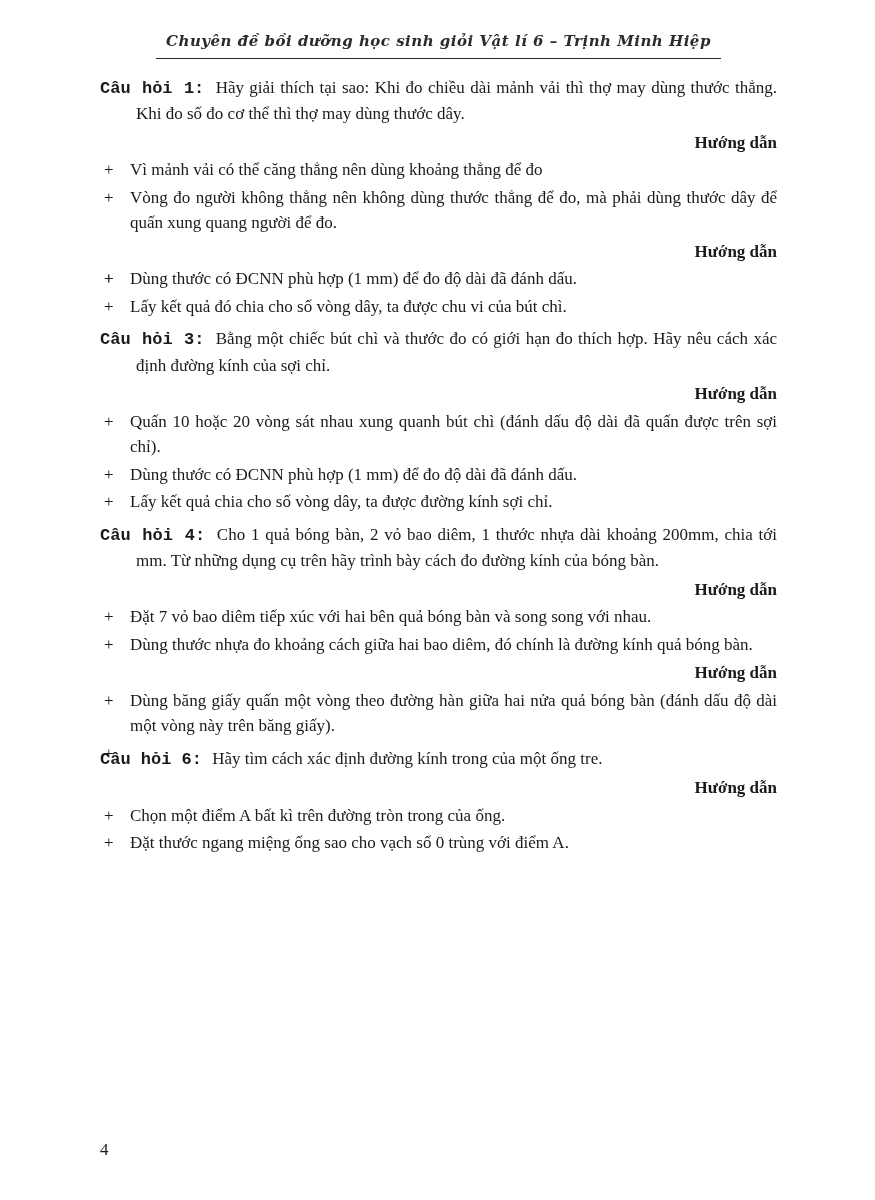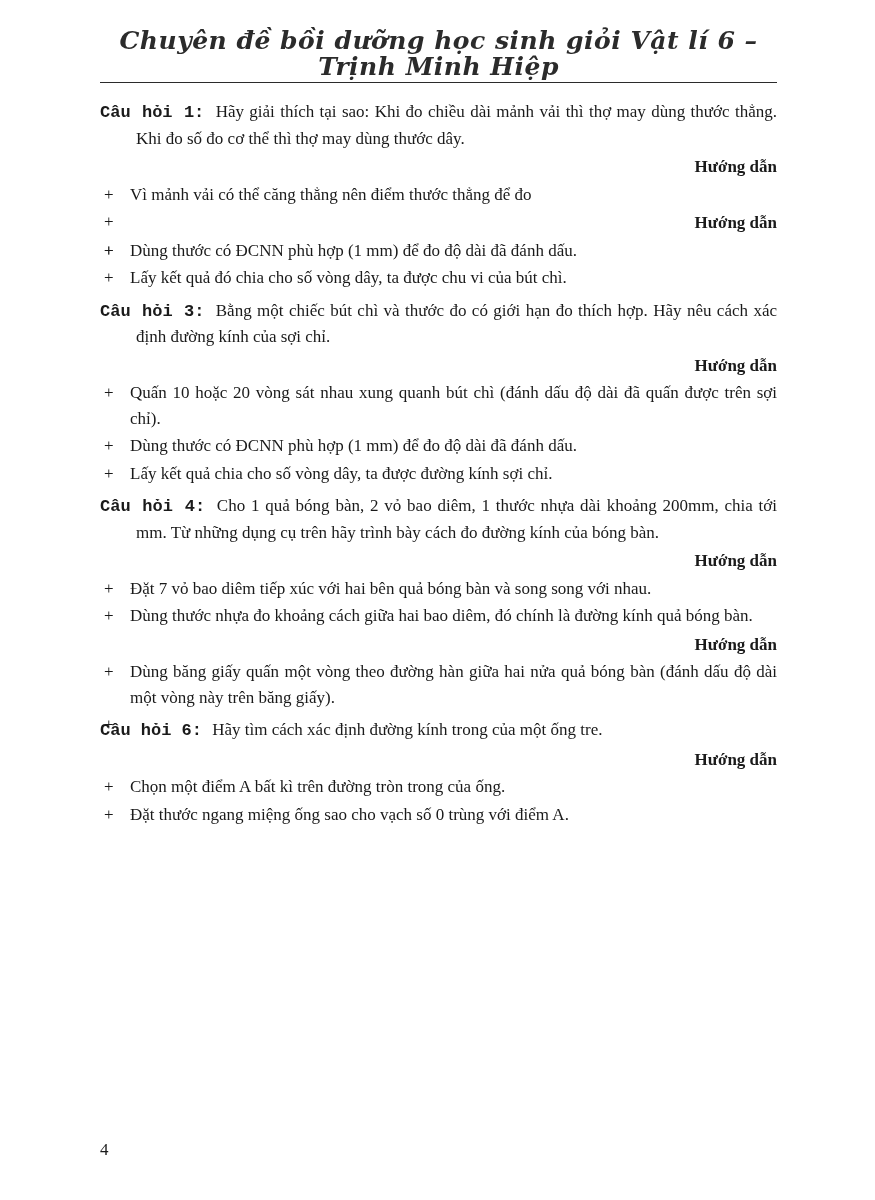--- a/index.html
+++ b/index.html
@@ -24,21 +24,21 @@
   }
   .page-header {
     text-align: center;
     margin-bottom: 16px;
   }
   .doc-title {
     display: inline-block;
     font-family: "DejaVu Serif", serif;
     font-style: italic;
     font-weight: 600;
-    font-size: 25px;
+    font-size: 15px;
     letter-spacing: 0.5px;
     color: #2b2b2b;
     border-bottom: 1.5px solid #2b2b2b;
     padding: 0 10px 3px 10px;
   }
   .question {
     text-align: justify;
     padding-left: 36px;
     text-indent: -36px;
     margin-top: 7px;
@@ -72,22 +72,22 @@
 <body>
 
 <div class="page">
   <div class="content">
     <div class="page-header">
       <span class="doc-title">Chuyên đề bồi dưỡng học sinh giỏi Vật lí 6 – Trịnh Minh Hiệp</span>
     </div>
     <div>
         <p class="question"><strong>Câu hỏi 1: </strong> <span>Hãy giải thích tại sao: Khi đo chiều dài mảnh vải thì thợ may dùng thước thẳng. Khi đo số đo cơ thể thì thợ may dùng thước dây.</span></p>
         <p class="guide-heading">Hướng dẫn</p>
-        <p class="bullet"><span class="marker">+</span><span>Vì mảnh vải có thể căng thẳng nên điểm thước thẳng để đo</span></p>
-        <p class="bullet"><span class="marker">+</span></p>
+        <p class="bullet"><span class="marker">+</span><span>Vì mảnh vải có thể căng thẳng nên dùng khoảng thẳng để đo</span></p>
+        <p class="bullet"><span class="marker">+</span><span>Vòng đo người không thẳng nên không dùng thước thẳng để đo, mà phải dùng thước dây để quấn xung quang người để đo.</span></p>
         <p class="guide-heading">Hướng dẫn</p>
         <p class="bullet"><span class="marker">+</span></p>
         <p class="bullet"><span class="marker">+</span><span>Dùng thước có ĐCNN phù hợp (1 mm) để đo độ dài đã đánh dấu.</span></p>
         <p class="bullet"><span class="marker">+</span><span>Lấy kết quả đó chia cho số vòng dây, ta được chu vi của bút chì.</span></p>
         <p class="question"><strong>Câu hỏi 3: </strong> <span>Bằng một chiếc bút chì và thước đo có giới hạn đo thích hợp. Hãy nêu cách xác định đường kính của sợi chỉ.</span></p>
         <p class="guide-heading">Hướng dẫn</p>
         <p class="bullet"><span class="marker">+</span><span>Quấn 10 hoặc 20 vòng sát nhau xung quanh bút chì (đánh dấu độ dài đã quấn được trên sợi chỉ).</span></p>
         <p class="bullet"><span class="marker">+</span><span>Dùng thước có ĐCNN phù hợp (1 mm) để đo độ dài đã đánh dấu.</span></p>
         <p class="bullet"><span class="marker">+</span><span>Lấy kết quả chia cho số vòng dây, ta được đường kính sợi chỉ.</span></p>
         <p class="question"><strong>Câu hỏi 4: </strong> <span>Cho 1 quả bóng bàn, 2 vỏ bao diêm, 1 thước nhựa dài khoảng 200mm, chia tới mm. Từ những dụng cụ trên hãy trình bày cách đo đường kính của bóng bàn.</span></p>

